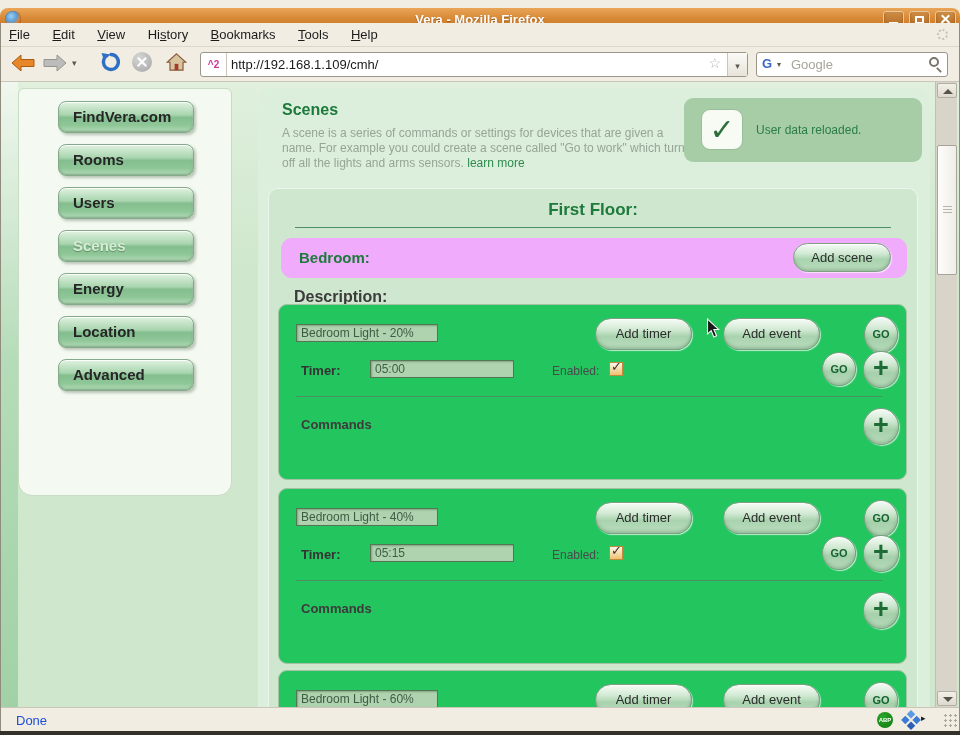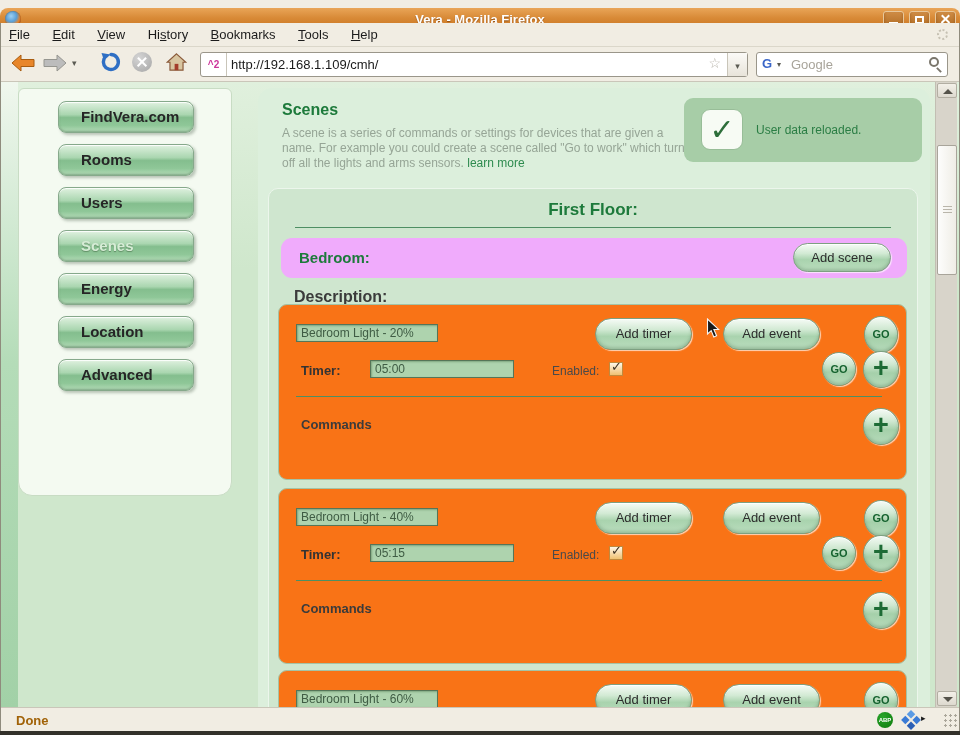--- a/index.html
+++ b/index.html
@@ -60,21 +60,21 @@
   .edge-strip { position:absolute; left:0; top:0; width:18px; height:625px;
     background:linear-gradient(to bottom,#f0f7ee,#b4dcb8 45%,#a2d1a7); }
 
   
   .side-panel { position:absolute; left:18px; top:6px; width:214px; height:408px;
     background:#f4faf1; border:1px solid #c8dcc4; border-radius:6px 6px 14px 14px; }
   .side-btn { position:relative; width:136px; height:32px; margin:11px 0 0 39px; border-radius:8px;
     background:linear-gradient(to bottom,#dff1df 0%,#aad6b0 42%,#84be8e 52%,#8fc798 78%,#b4dbb8 100%);
     border:1px solid #86a98b;
     box-shadow:inset 0 1px 1px rgba(255,255,255,.95), inset 0 -1px 2px rgba(70,110,75,.45), 2px 2px 3px rgba(95,115,95,.4);
-    font-size:15px; font-weight:bold; color:#262626; line-height:30px; padding-left:22px; cursor:pointer; }
+    font-size:15px; font-weight:bold; color:#262626; line-height:30px; padding-left:14px; cursor:pointer; }
   .side-btn.first { margin-top:12px; }
   .side-btn.active { color:#d6ecd6; text-shadow:0 1px 1px rgba(60,95,60,.55); }
 
   
   .main-panel { position:absolute; left:258px; top:6px; width:672px; height:619px;
     background:#dcefdc; border-radius:14px 14px 0 0; }
   .page-title { position:absolute; left:24px; top:13px; font-size:16px; font-weight:bold; color:#1d7a3b; }
   .page-desc { position:absolute; left:24px; top:38px; width:418px; font-size:12px; line-height:15px; color:#96a596; }
   .learn-more { color:#2e8b4f; cursor:pointer; }
   .notif { position:absolute; left:426px; top:10px; width:238px; height:64px; background:#a7cda7; border-radius:9px; }
@@ -102,21 +102,21 @@
   .roundbtn { position:absolute; border-radius:50%;
     background:linear-gradient(to bottom,#f6fbf6 0%,#cfe8d1 35%,#a5d0aa 60%,#b7dbbb 100%);
     border:1px solid #7da081;
     box-shadow:inset 0 1px 0 rgba(255,255,255,.9), inset 0 -2px 3px rgba(90,130,95,.35), 1px 1px 1px rgba(255,255,255,.7);
     text-align:center; cursor:pointer; }
   .go-big { width:34px; height:37px; font-size:11px; font-weight:bold; color:#15622f; line-height:35px; }
   .go-sm  { width:34px; height:34px; font-size:11px; font-weight:bold; color:#15622f; line-height:32px; }
   .plus   { width:36px; height:37px; font-size:27px; font-weight:bold; color:#1d6b35; line-height:33px; }
 
   
-  .card { position:absolute; left:9px; width:629px; height:176px; background:#f97316;
+  .card { position:absolute; left:9px; width:629px; height:176px; background:#22c55e;
     border:1px solid #a4c3a6; border-radius:9px; }
   .card1 { top:115px; } .card2 { top:299px; } .card3 { top:481px; }
   .gin { background:#aed3ae; border:1px solid #567557; color:#3f5c44; font-size:12px; padding:1px 4px;
     font-family:"Liberation Sans","DejaVu Sans",sans-serif;
     box-shadow:inset 1px 1px 2px rgba(40,80,40,.35); outline:none; }
   .name-input { position:absolute; left:17px; top:19px; width:142px; height:18px; }
   .timer-label { position:absolute; left:22px; top:58px; font-size:13px; font-weight:bold; color:#333; }
   .timer-input { position:absolute; left:91px; top:55px; width:144px; height:18px; }
   .enabled-label { position:absolute; left:273px; top:59px; font-size:12px; color:#4a4a4a; }
   .checkbox { position:absolute; left:330px; top:57px; width:14px; height:14px;
@@ -143,21 +143,21 @@
   .tri-down { position:absolute; left:5px; top:5px; width:0; height:0;
     border-left:5px solid transparent; border-right:5px solid transparent; border-top:5px solid #55534a; }
   .sb-thumb { position:absolute; left:1px; top:63px; width:20px; height:130px;
     background:linear-gradient(to right,#fdfdfc,#efede6); border:1px solid #a8a49a; border-radius:2px; }
   .sb-grip { position:absolute; left:5px; top:60px; width:9px; height:8px;
     background:repeating-linear-gradient(to bottom,#b9b5aa 0 1px,transparent 1px 3px); }
 
   
   .statusbar { position:absolute; left:0; top:707px; width:960px; height:24px; background:#f1ede3;
     border-top:1px solid #cac6b9; }
-  .status-text { position:absolute; left:16px; top:5px; font-size:13px; color:#a16207;font-weight:bold; }
+  .status-text { position:absolute; left:16px; top:5px; font-size:13px; color:#1d4ed8; }
   .abp { position:absolute; left:877px; top:4px; width:16px; height:16px; border-radius:50%;
     background:radial-gradient(circle at 35% 30%, #2aa52a, #0c7a0c); text-align:center;
     font-size:6px; font-weight:bold; color:#fff; line-height:16px; }
   .blue-ico { position:absolute; left:904px; top:5px; width:14px; height:14px; transform:rotate(45deg); }
   .blue-ico i { position:absolute; width:6px; height:6px; background:#3a7bd5; }
   .blue-ico i:nth-child(1){left:0;top:0;background:#5a9be5;} .blue-ico i:nth-child(2){right:0;top:0;}
   .blue-ico i:nth-child(3){left:0;bottom:0;} .blue-ico i:nth-child(4){right:0;bottom:0;background:#2a5fb5;}
   .status-arrow { position:absolute; left:921px; top:5px; font-size:9px; color:#1a1a1a; }
   .grip { position:absolute; right:3px; top:5px; width:14px; height:14px;
     background-image:radial-gradient(#aaa69a 1.2px, transparent 1.4px); background-size:5px 5px; }

